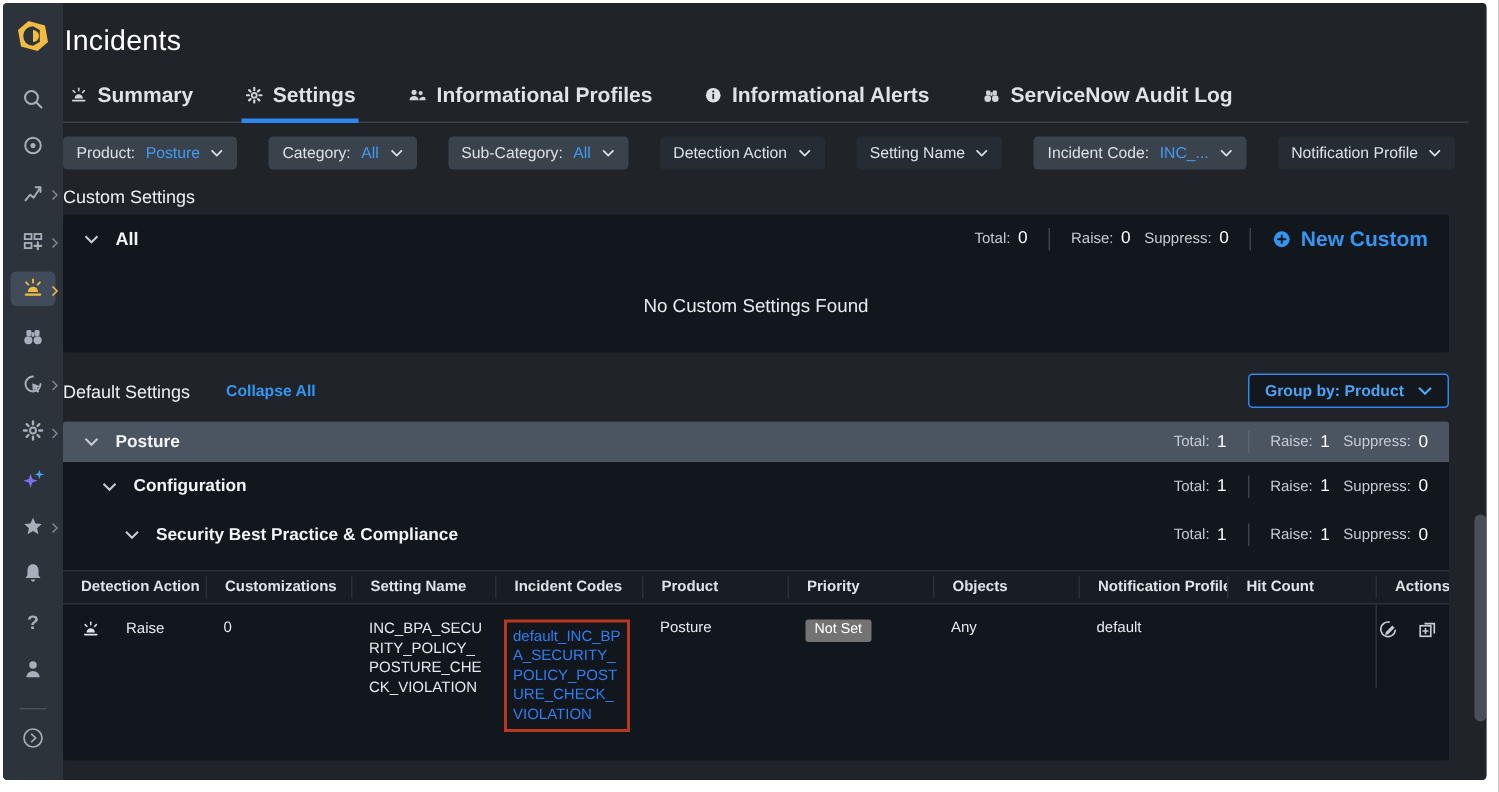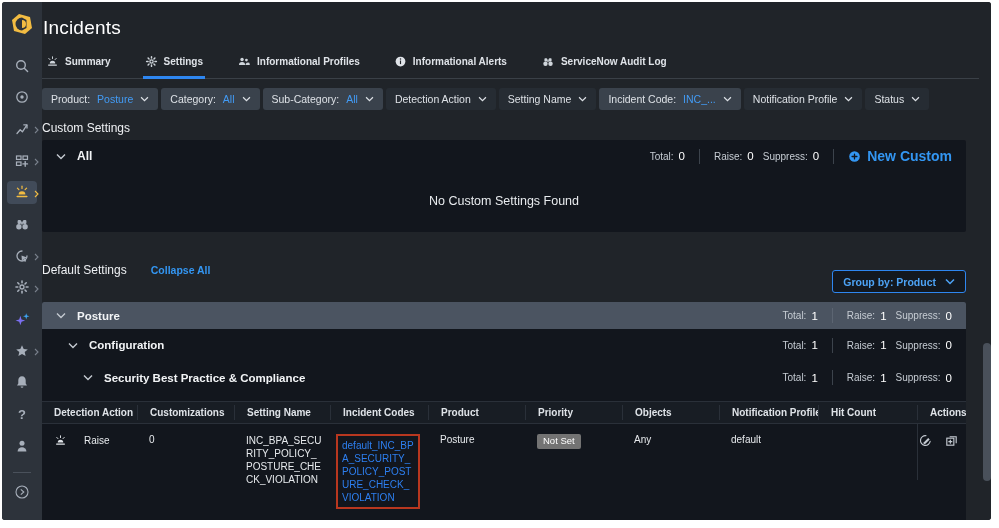--- a/index.html
+++ b/index.html
@@ -19,26 +19,26 @@
   .nav-caret { position: absolute; right: -2px; top: 9px; color: #79818c; }
   .spacer { flex: 1; }
   .side-divider { width: 18px; height: 1px; background: #4a515b; margin: 6px 0 8px; }
   .help-q { font-size: 13px; font-weight: bold; color: #a7afba; }
 
   
   .main { flex: 1; background: #202429; position: relative; padding: 15px 12px 0 0; overflow: hidden; }
   .page-title { color: #ffffff; font-size: 19px; font-weight: 500; letter-spacing: .2px; margin-left: 1px; }
 
   .tabs { display: flex; gap: 30px; margin-top: 11px; border-bottom: 1px solid #3a4047; padding-left: 2px; }
-  .tab { display: flex; align-items: center; gap: 6px; padding: 5px 2px 8px; font-size: 10px;
+  .tab { display: flex; align-items: center; gap: 6px; padding: 5px 2px 8px; font-size: 14px;
     font-weight: 700; color: #dfe3e8; cursor: pointer; border-bottom: 3px solid transparent; margin-bottom: -1px; }
   .tab.active { border-bottom-color: #2e86f0; }
   .tab svg { color: #cfd5db; }
 
-  .filters { display: flex; align-items: center; gap: 3px; margin-top: 9px; }
+  .filters { display: flex; align-items: center; gap: 21px; margin-top: 9px; }
   .chip { display: flex; align-items: center; gap: 7px; height: 22px; padding: 0 9px;
     border-radius: 3px; font-size: 10.5px; color: #dde1e6; background: #262c33; cursor: pointer; white-space: nowrap; }
   .chip.valued { background: #3a424c; }
   .chip .val { color: #429bf5; }
   .chip svg, .gb-btn svg { flex-shrink: 0; }
 
   .section-label { margin-top: 11px; font-size: 12px; color: #eef0f3; }
 
   .panel { background: #12161d; border-radius: 2px; width: 924px; margin-top: 5px; }
   .panel-head { height: 32px; display: flex; align-items: center; padding: 0 14px; }
@@ -49,21 +49,21 @@
   .stat-val { font-size: 11.5px; color: #ffffff; font-weight: 400; margin-left: -4px; }
   .stat-div { width: 1px; height: 15px; background: #3c434c; margin: 0 5px; }
   .new-custom { display: flex; align-items: center; gap: 6px; color: #3396f2; font-size: 14px;
     font-weight: 700; background: none; border: 0; cursor: pointer; }
   .empty-msg { text-align: center; color: #e8ebee; font-size: 12.5px; padding: 22px 0 24px; }
 
   .default-row { display: flex; align-items: center; margin-top: 14px; width: 924px; }
   .collapse-all { color: #3396f2; font-size: 10.5px; font-weight: 700; margin-left: 24px; cursor: pointer; }
   .gb-btn { margin-left: auto; display: flex; align-items: center; gap: 9px; height: 23px; padding: 0 10px;
     background: #13181f; border: 1px solid #2e86f0; border-radius: 3px; color: #4da3f5;
-    font-size: 10.5px; font-weight: 700; cursor: pointer; margin-top: 24px; }
+    font-size: 10.5px; font-weight: 700; cursor: pointer; }
 
   .default-panel { margin-top: 9px; height: 226px; position: relative; }
   .grp-head { height: 27px; background: #4b5461; border-radius: 2px 2px 0 0; display: flex;
     align-items: center; padding: 0 14px; }
   .grp-head .group-name { font-size: 11.5px; }
   .sub-row { height: 32px; display: flex; align-items: center; padding: 0 14px; }
   .sub-row.lvl1 { padding-left: 26px; }
   .sub-row.lvl2 { padding-left: 41px; height: 33px; }
   .sub-row .group-name { font-size: 11.5px; }
 

